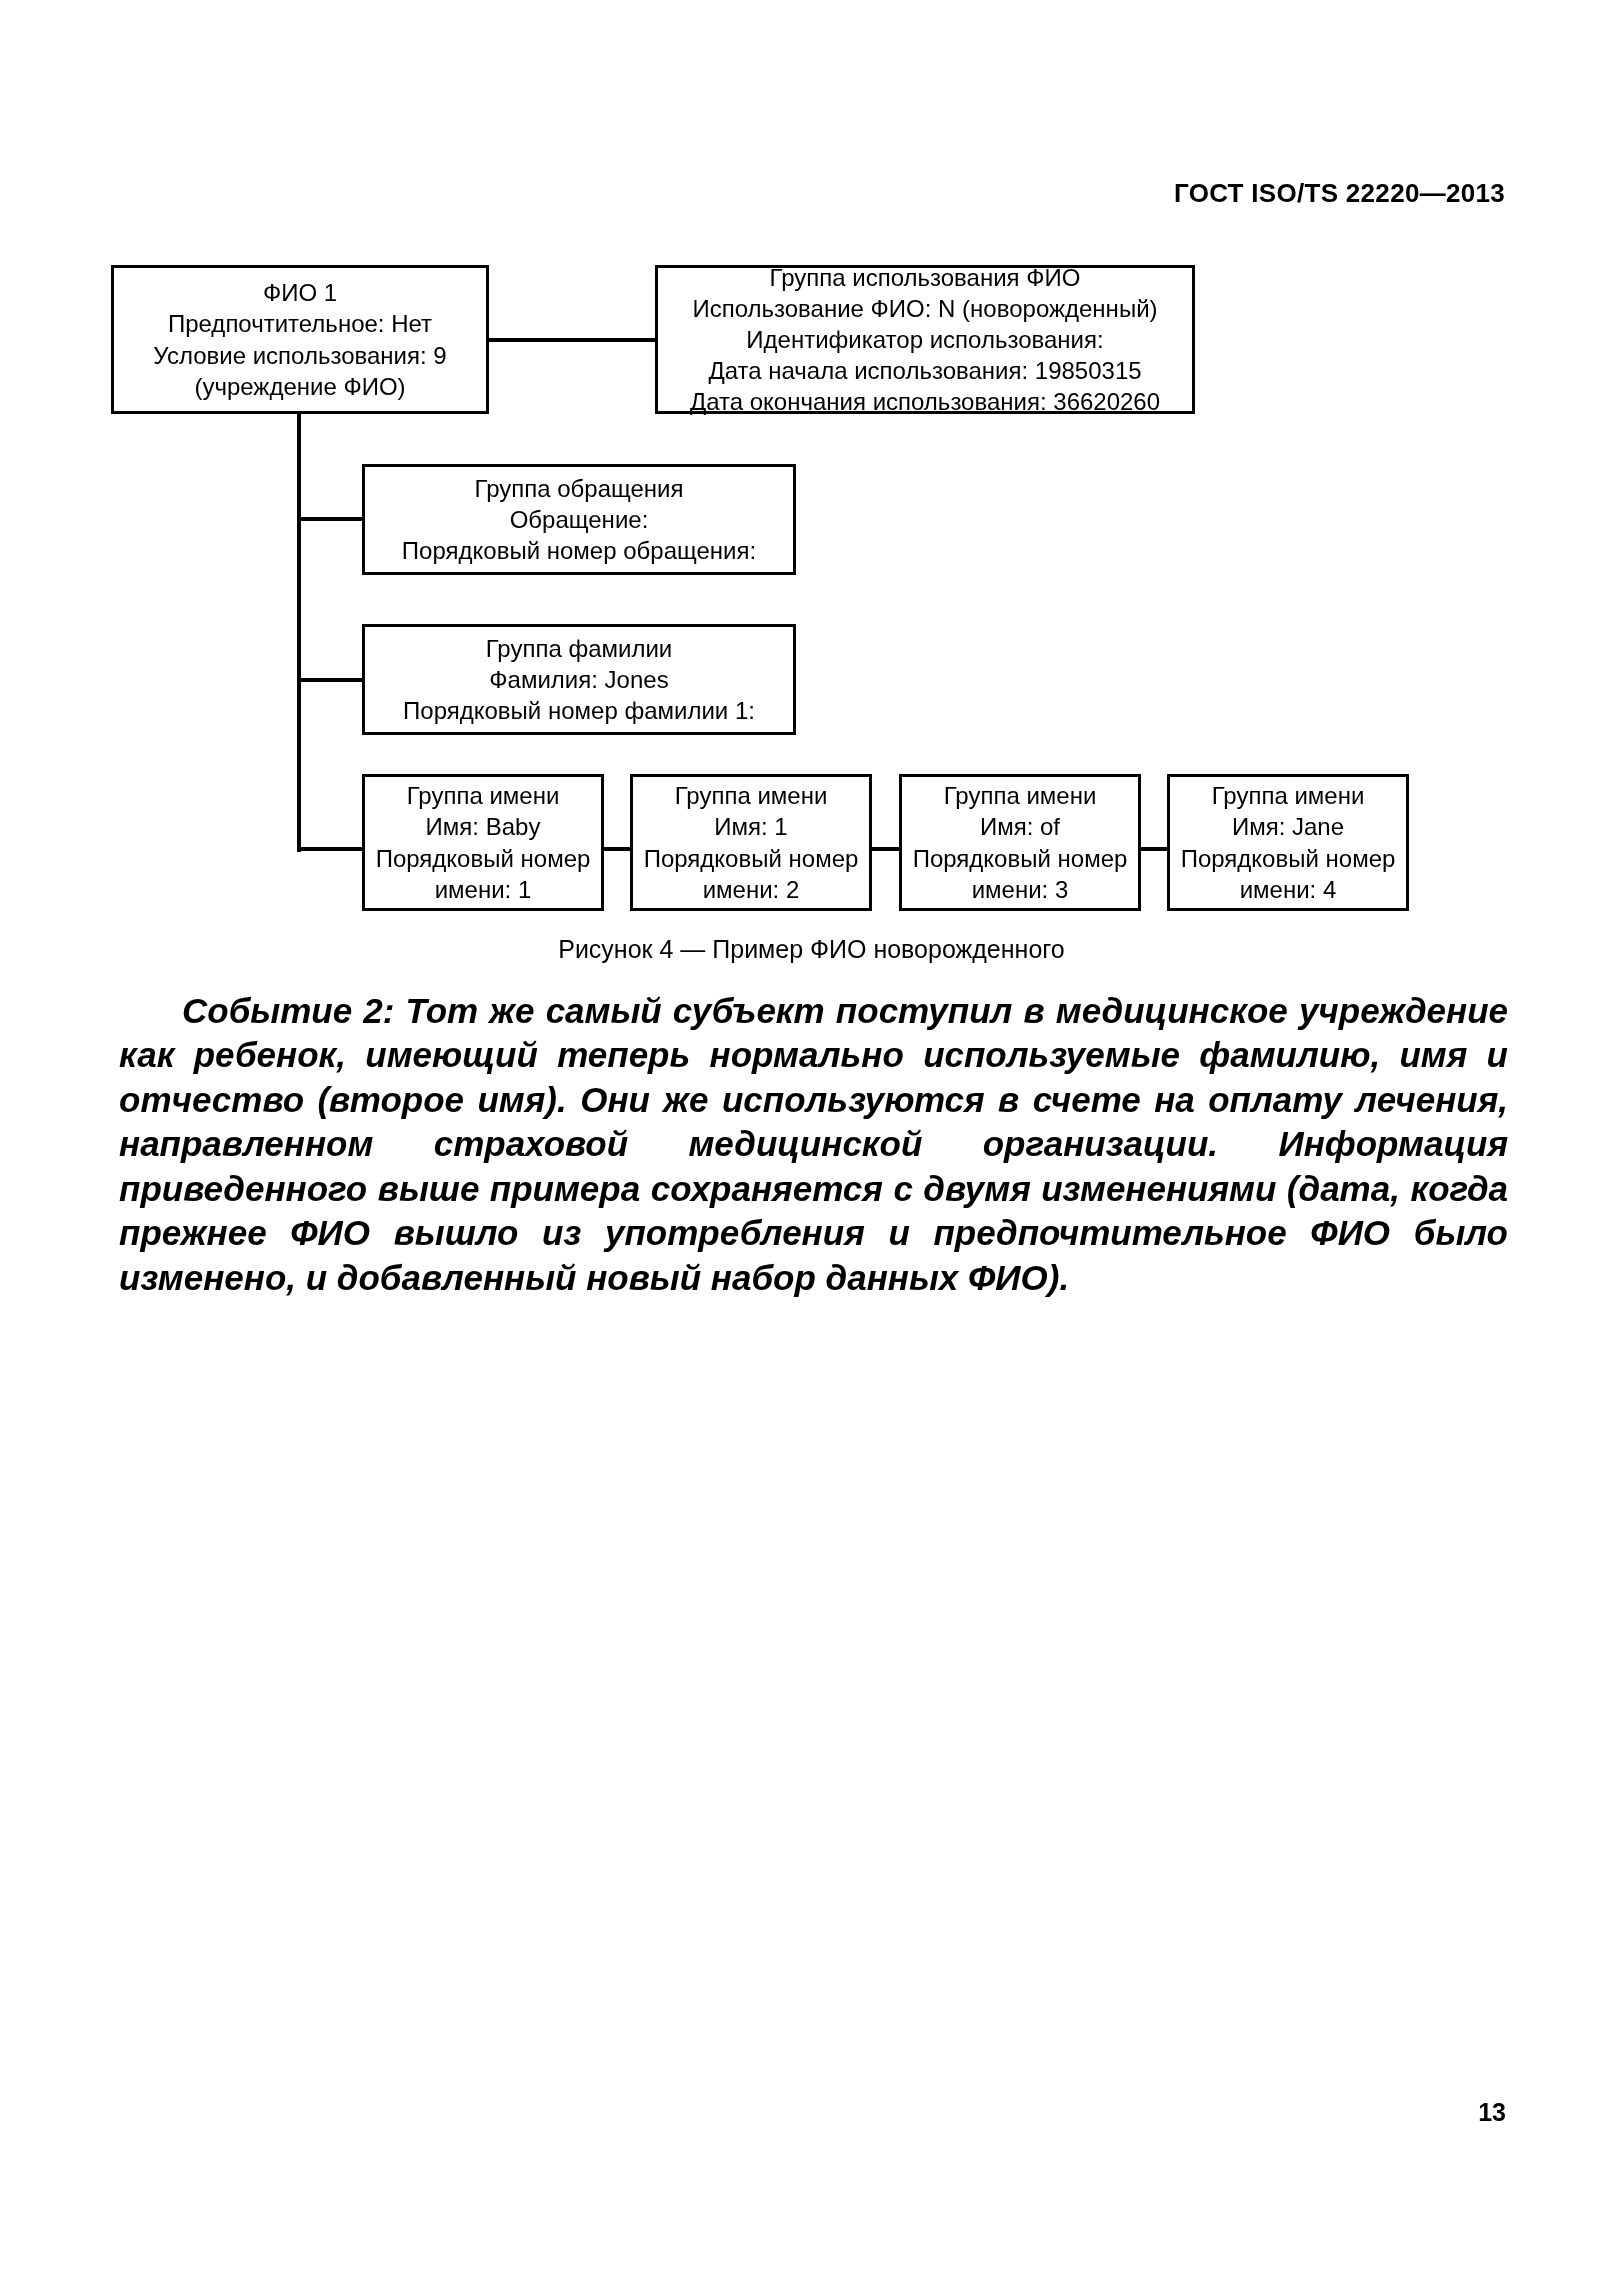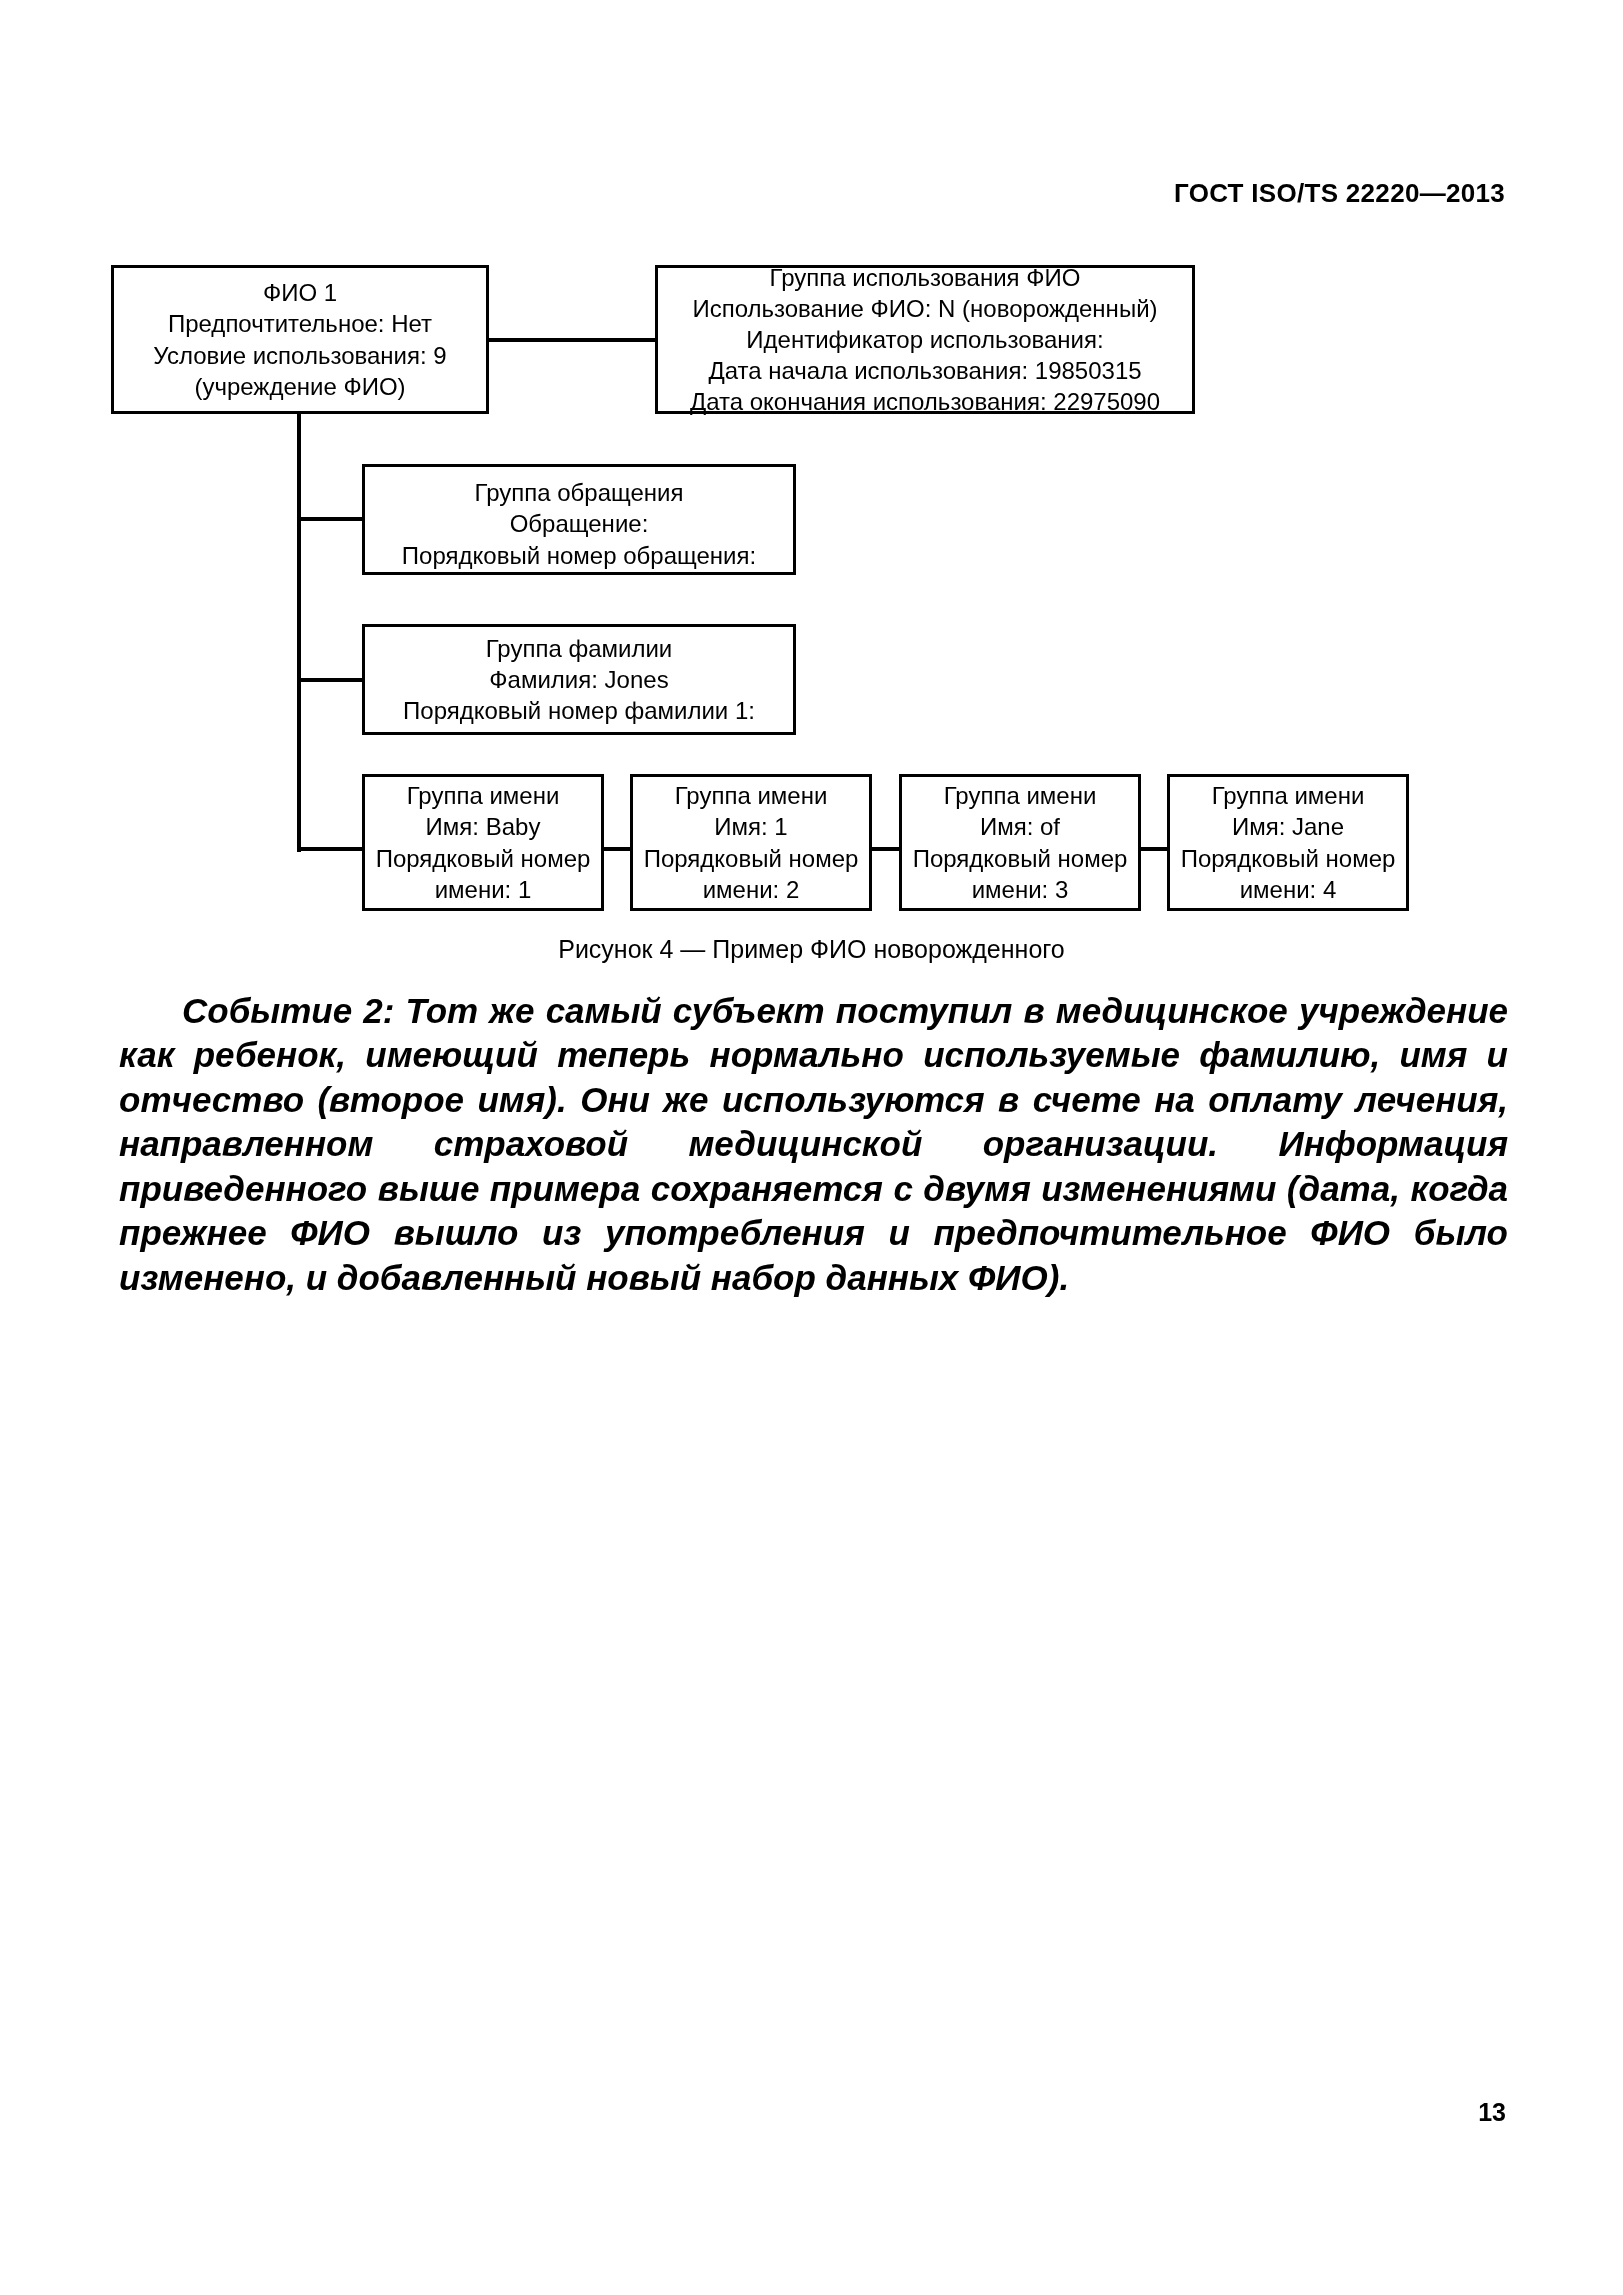--- a/index.html
+++ b/index.html
@@ -57,21 +57,21 @@
     padding: 1.3px 3.9px;
   }
   .node .ln {
     display: block;
     white-space: nowrap;
   }
 
   
   .node-name1     { left: 111px;  top: 232px;  width: 378px;  height: 149px; }
   .node-usage     { left: 655px; top: 232px;  width: 540px;  height: 149px; }
-  .node-contact   { left: 362px;  top: 431px;  width: 434px;  height: 111px; justify-content: flex-end; }
+  .node-contact   { left: 362px;  top: 431px;  width: 434px;  height: 111px; }
   .node-surname   { left: 362px;  top: 591px;  width: 434px;  height: 111px; }
 
   .node-given     { top: 741px;  width: 242px; height: 137px; }
   .node-given-1   { left: 362px; }
   .node-given-2   { left: 630px; }
   .node-given-3   { left: 899px; }
   .node-given-4   { left: 1167px; }
 
   
   .line {
@@ -151,21 +151,21 @@
       <span class="ln">Предпочтительное: Нет</span>
       <span class="ln">Условие использования: 9</span>
       <span class="ln">(учреждение ФИО)</span>
     </div>
 
     <div class="node node-usage">
       <span class="ln">Группа использования ФИО</span>
       <span class="ln">Использование ФИО: N (новорожденный)</span>
       <span class="ln">Идентификатор использования:</span>
       <span class="ln">Дата начала использования: 19850315</span>
-      <span class="ln">Дата окончания использования: 22975090</span>
+      <span class="ln">Дата окончания использования: 36620260</span>
     </div>
 
     <div class="node node-contact">
       <span class="ln">Группа обращения</span>
       <span class="ln">Обращение:</span>
       <span class="ln">Порядковый номер обращения:</span>
     </div>
 
     <div class="node node-surname">
       <span class="ln">Группа фамилии</span>

